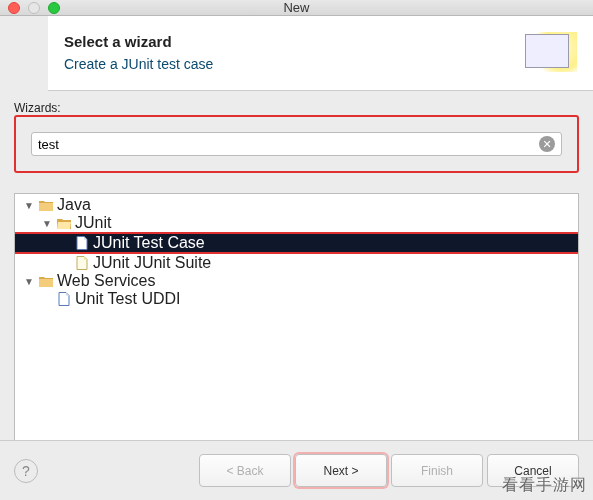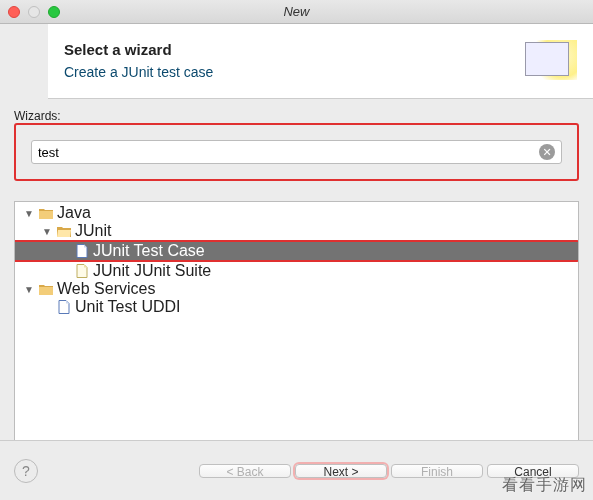--- a/index.html
+++ b/index.html
@@ -1,17 +1,17 @@
 <!DOCTYPE html>
 <html><head>
 <meta charset="utf-8">
 <style>
 * { box-sizing: border-box; margin: 0; padding: 0; }
 body { font-family: -apple-system, "Helvetica Neue", Arial, sans-serif; font-size: 13px; background: #ececec; color: #222; width: 593px; height: 500px; overflow: hidden; position: relative; }
-.titlebar { height: 24px; background: linear-gradient(#e8e8e8,#d8d8d8); border-bottom: 1px solid #b8b8b8; display: flex; align-items: center; padding: 0 8px; position: relative; font-style: italic; }
+.titlebar { height: 16px; background: linear-gradient(#e8e8e8,#d8d8d8); border-bottom: 1px solid #b8b8b8; display: flex; align-items: center; padding: 0 8px; position: relative; }
 .traffic { display: flex; gap: 8px; }
 .dot { width: 12px; height: 12px; border-radius: 50%; }
 .dot.red { background:#ff5f57; border:1px solid #e04640;}
 .dot.yellow { background:#e6e6e6; border:1px solid #c0c0c0;}
 .dot.green { background:#28c840; border:1px solid #1ea92f;}
 .title { position:absolute; left:0; right:0; text-align:center; font-size:13px; color:#333;}
 .header-pane { background:#fff; padding:12px 16px 14px 16px; border-bottom:1px solid #ccc; display:flex; align-items:center; justify-content:space-between;margin-left:48px; }
 .header-text h2 { font-size:15px; font-weight:bold; margin-bottom:6px; }
 .header-text p { font-size:14px; color:#0c4a6e; }
 .wizard-icon { width:56px; height:48px; position:relative; }
@@ -21,28 +21,28 @@
 .label { font-size:12px; margin-bottom:0; display:block; }
 .search-wrap { border:2px solid #e03030; border-radius:3px; padding:15px; margin-bottom:20px; }
 .search { display:flex; align-items:center; background:#fff; border:1px solid #bcbcbc; border-radius:3px; padding:3px 6px; }
 .search input { flex:1; border:none; outline:none; font-size:13px; background:transparent; }
 .clear-btn { width:16px; height:16px; border-radius:50%; background:#9b9b9b; color:#fff; font-size:11px; line-height:16px; text-align:center; cursor:pointer; }
 .tree { background:#fff; border:1px solid #bcbcbc; height:278px; overflow:auto; padding:2px 0; }
 .row { display:flex; align-items:center; height:18px; padding:0 4px; white-space:nowrap; cursor:default; }
 .row .tw { width:12px; text-align:center; color:#666; font-size:10px; display:inline-block; }
 .row .ic { width:16px; height:16px; margin:0 3px; display:inline-flex; align-items:center; justify-content:center; }
 .row .lbl { font-size:16px; }
-.row.selected { background:#737373; color:#fff; }
+.row.selected { background:#0f172a; color:#fff; }
 .row.selected .lbl { color:#fff; }
 .sel-wrap { border:2px solid #e03030; border-radius:3px; margin:0 -2px; }
 .ind-1 { padding-left:8px; } .ind-2 { padding-left:26px; } .ind-3 { padding-left:44px; }
 .footer { position:absolute; bottom:0; left:0; right:0; height:60px; background:#ececec; border-top:1px solid #ccc; display:flex; align-items:center; padding:0 14px; }
 .help { width:24px; height:24px; border:1px solid #bbb; border-radius:50%; color:#888; font-size:14px; display:flex; align-items:center; justify-content:center; }
 .btns { margin-left:auto; display:flex; gap:4px; }
-.btn { min-width:92px; height:14px; background:linear-gradient(#fdfdfd,#f1f1f1); border:1px solid #c0c0c0; border-radius:4px; font-size:12px; color:#333; cursor:pointer; }
+.btn { min-width:92px; height:33px; background:linear-gradient(#fdfdfd,#f1f1f1); border:1px solid #c0c0c0; border-radius:4px; font-size:12px; color:#333; cursor:pointer; }
 .btn:disabled { color:#b0b0b0; cursor:default; }
 .btn.hl { box-shadow:0 0 0 2px #f2b0b0; }
 .watermark { position:absolute; right:6px; bottom:4px; font-size:16px; color:#666; letter-spacing:1px; text-shadow:0 0 2px #fff; }
 
 .folder-ic{width:14px;height:12px;}
 .file-ic{width:12px;height:14px;}
 </style>
 </head>
 <body>
 

